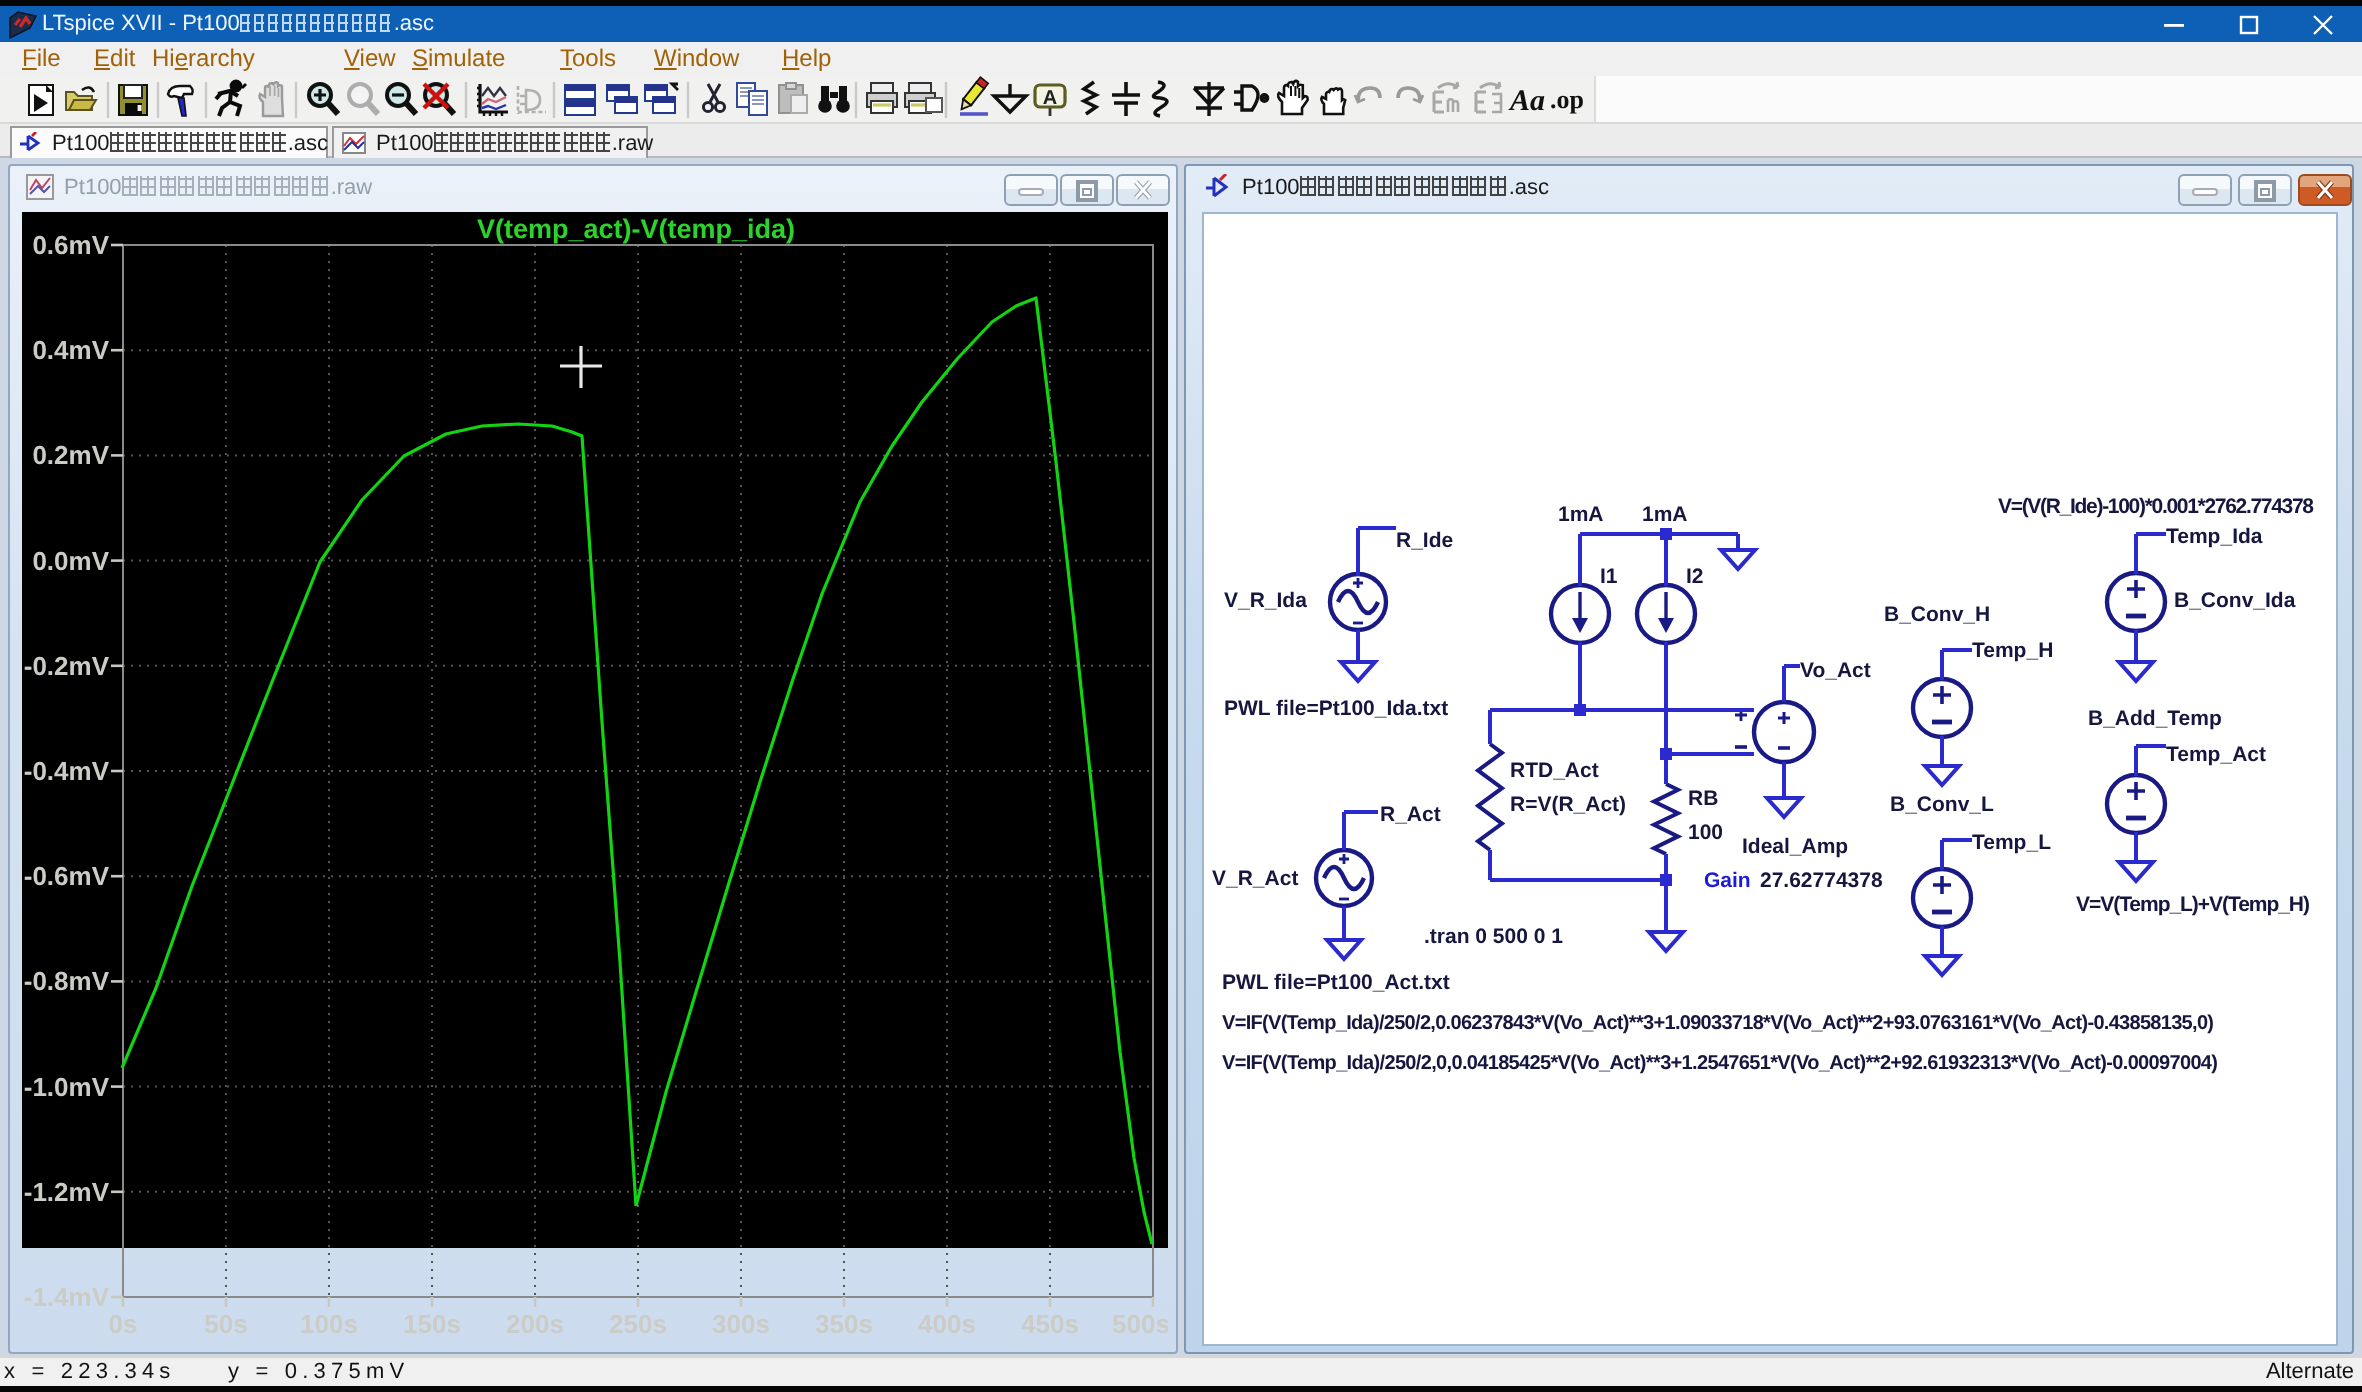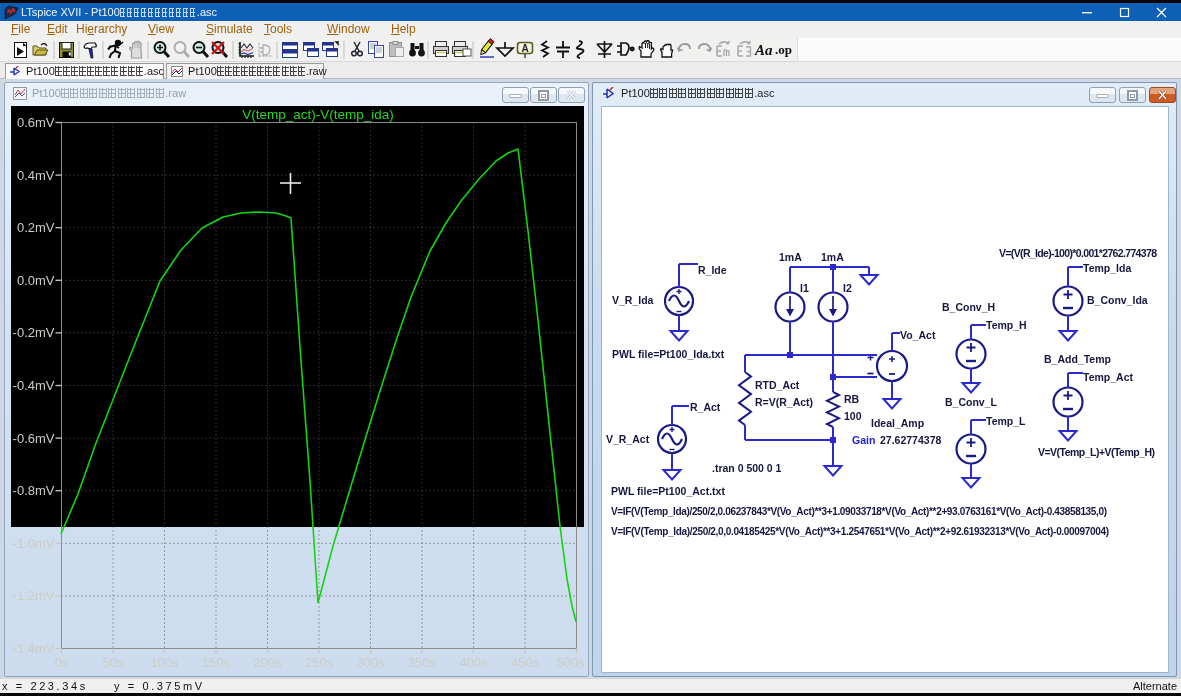--- a/index.html
+++ b/index.html
@@ -15,21 +15,21 @@
 .mi{position:absolute;top:1px;}
 #toolbar{left:0;top:38px;width:1181px;height:24px;background:#f1f1f0;border-bottom:1px solid #d9d9d9;}
 #tabbar{left:0;top:62px;width:1181px;height:17px;background:#ececec;border-bottom:1px solid #b9b9b9;}
 .tab{position:absolute;top:1px;height:16px;font-size:11px;color:#1a1a1a;border:1px solid #9a9a9a;border-bottom:none;line-height:15px;white-space:nowrap;}
 #mdibg{left:0;top:79px;width:1181px;height:599px;background:#cdd8e4;}
 #lwin{position:absolute;left:4px;top:82px;width:585px;height:595px;background:linear-gradient(#eaf1f9,#d5e3f1 40%,#ccdcee);border:1px solid #93a8c0;border-radius:2px;}
 #rwin{position:absolute;left:592px;top:82px;width:585px;height:595px;background:linear-gradient(#e2ecf7,#c8dbef 40%,#bed4ea);border:1px solid #7f97b1;border-radius:2px;}
 .wtitle{position:absolute;left:0;top:0;width:100%;height:23px;font-size:11px;white-space:nowrap;}
 .wbtn{position:absolute;top:4px;width:27px;height:16px;border:1px solid #8fa0b2;border-radius:3px;background:linear-gradient(#f6f9fc 45%,#dde7f1 45%);}
 .wbtn.cl{background:linear-gradient(#e3a57c 40%,#ce5a26 40%);border-color:#9c4a20;}
-#plot{position:absolute;left:6px;top:23px;width:573px;height:421px;background:#000;}
+#plot{position:absolute;left:6px;top:23px;width:573px;height:518px;background:#000;font-weight:bold;}
 #schem{position:absolute;left:8px;top:23px;width:568px;height:567px;background:#fff;border:1px solid #9fb6cc;}
 #statusbar{left:0;top:678px;width:1181px;height:29px;background:#f0f0f0;border-top:1px solid #d7d7d7;font-size:11px;color:#111;}
 </style></head>
 <body>
 <div class="abs" style="left:0;top:0;width:1181px;height:3px;background:#060606"></div>
 <div class="abs" id="titlebar">
   <svg class="abs" style="left:4px;top:1px" width="15" height="16" viewBox="0 0 15 16">
       <path d="M1 15 L1 5 L5 2 L14 4 L11 10 Z" fill="#1b2b4a" stroke="#0d1728" stroke-width="0.8"></path>
       <path d="M3.5 8.5 L6 5.5 M6 9.5 L9 5 L11 8" stroke="#cc2a2a" stroke-width="1.6" fill="none"></path>
     </svg>
@@ -40,23 +40,23 @@
     <path d="M77 1 L86 10 M86 1 L77 10" stroke="#fff" stroke-width="1.2"></path>
   </svg>
 </div>
 <div class="abs" style="left:0;top:21px;width:2px;height:41px;background:#2f9ea0"></div>
 <div class="abs" style="left:0;top:79px;width:3px;height:599px;background:linear-gradient(#b9a86c,#7286a8 30%,#c3b27a 60%,#8898b2)"></div>
 <div class="abs" style="left:6px;top:41px;width:2px;height:17px;background:repeating-linear-gradient(0deg,#bbb 0 1px,transparent 1px 3px)"></div>
 <div class="abs" id="menubar">
   <span class="mi" style="left:11px"><u>F</u>ile</span>
   <span class="mi" style="left:47px"><u>E</u>dit</span>
   <span class="mi" style="left:76px">Hi<u>e</u>rarchy</span>
-  <span class="mi" style="left:148px"><u>V</u>iew</span>
+  <span class="mi" style="left:172px"><u>V</u>iew</span>
   <span class="mi" style="left:206px"><u>S</u>imulate</span>
-  <span class="mi" style="left:264px"><u>T</u>ools</span>
+  <span class="mi" style="left:280px"><u>T</u>ools</span>
   <span class="mi" style="left:327px"><u>W</u>indow</span>
   <span class="mi" style="left:391px"><u>H</u>elp</span>
 </div>
 <div class="abs" id="toolbar">
   <div class="abs" style="left:797px;top:0;width:384px;height:23px;background:#fbfbfb;border-left:1px solid #dcdcdc"></div>
   <svg class="abs" style="left:0;top:0" width="800" height="24" viewBox="0 0 800 24">
       <g transform="translate(14,4)">
         <rect x="0.5" y="0.5" width="12" height="15" fill="#fff" stroke="#111"></rect>
         <path d="M9 0.5 L12.5 4 L9 4 Z" fill="#111"></path>
         <path d="M3 5 L10 9.5 L3 14 Z" fill="#111"></path>

